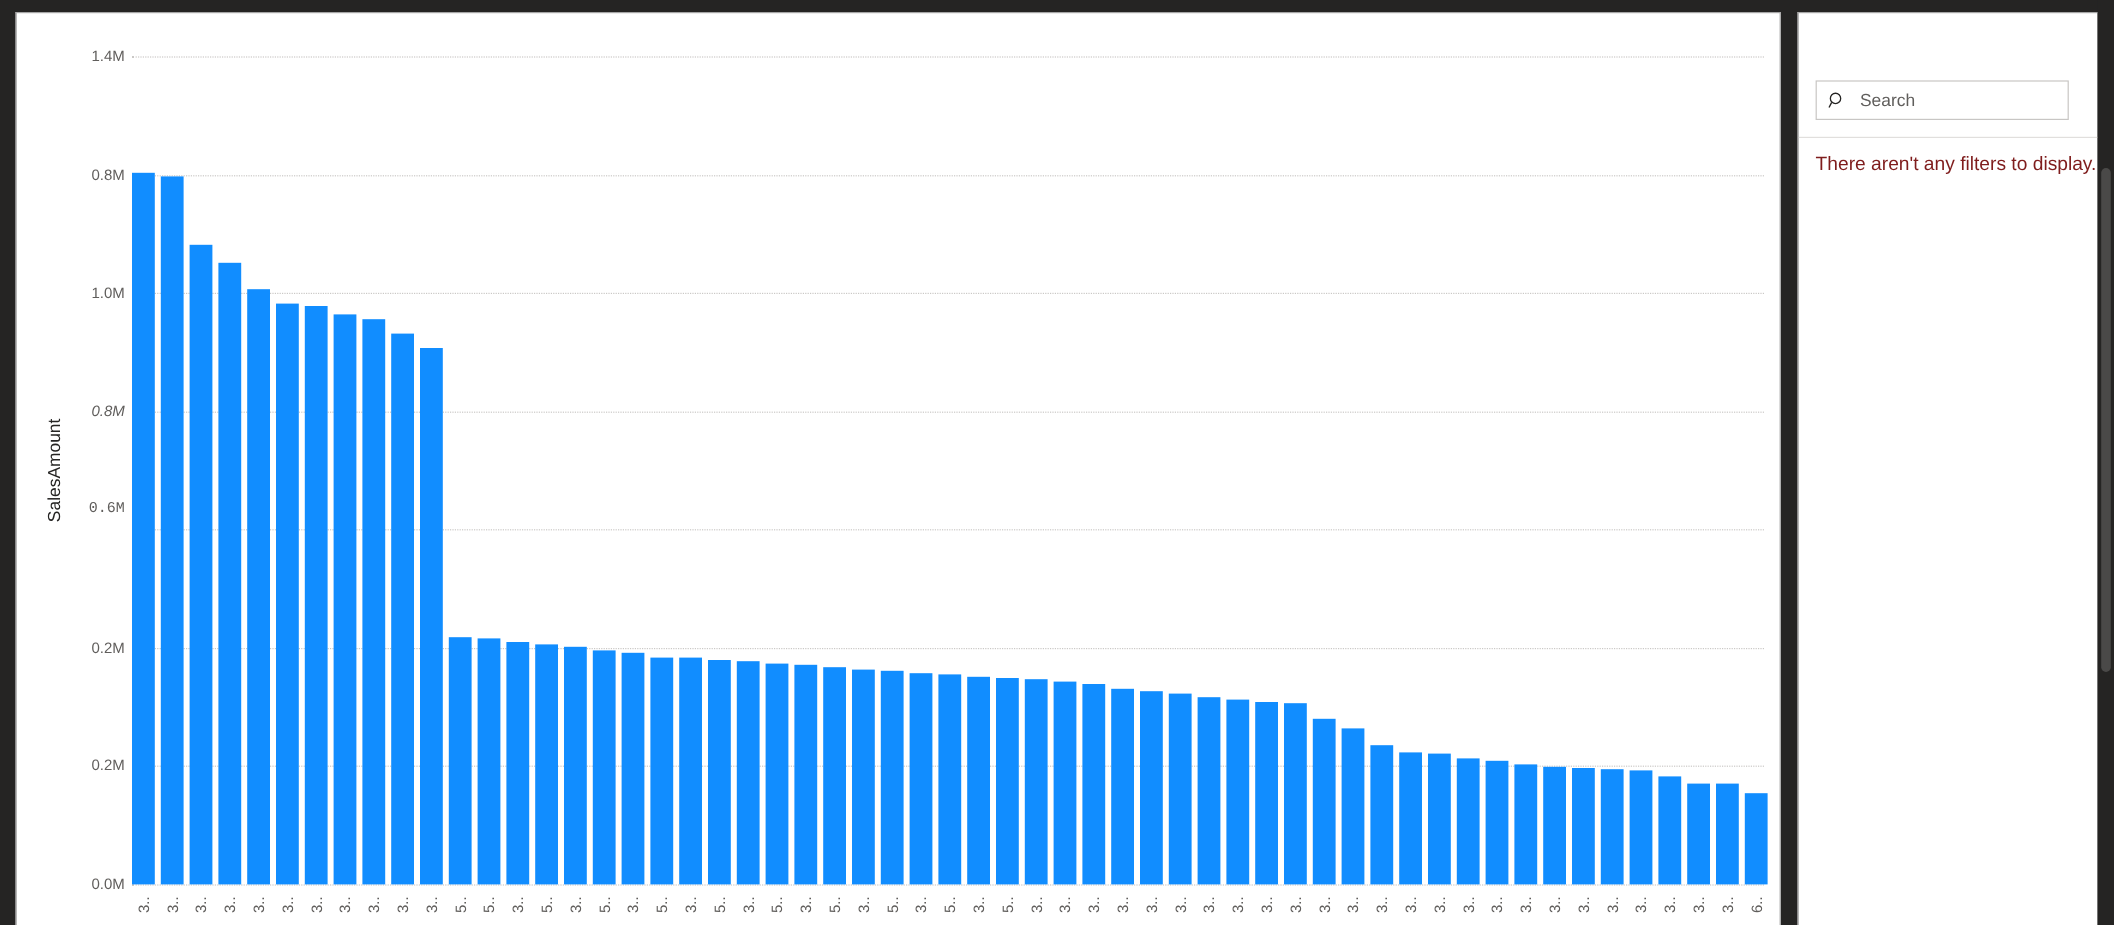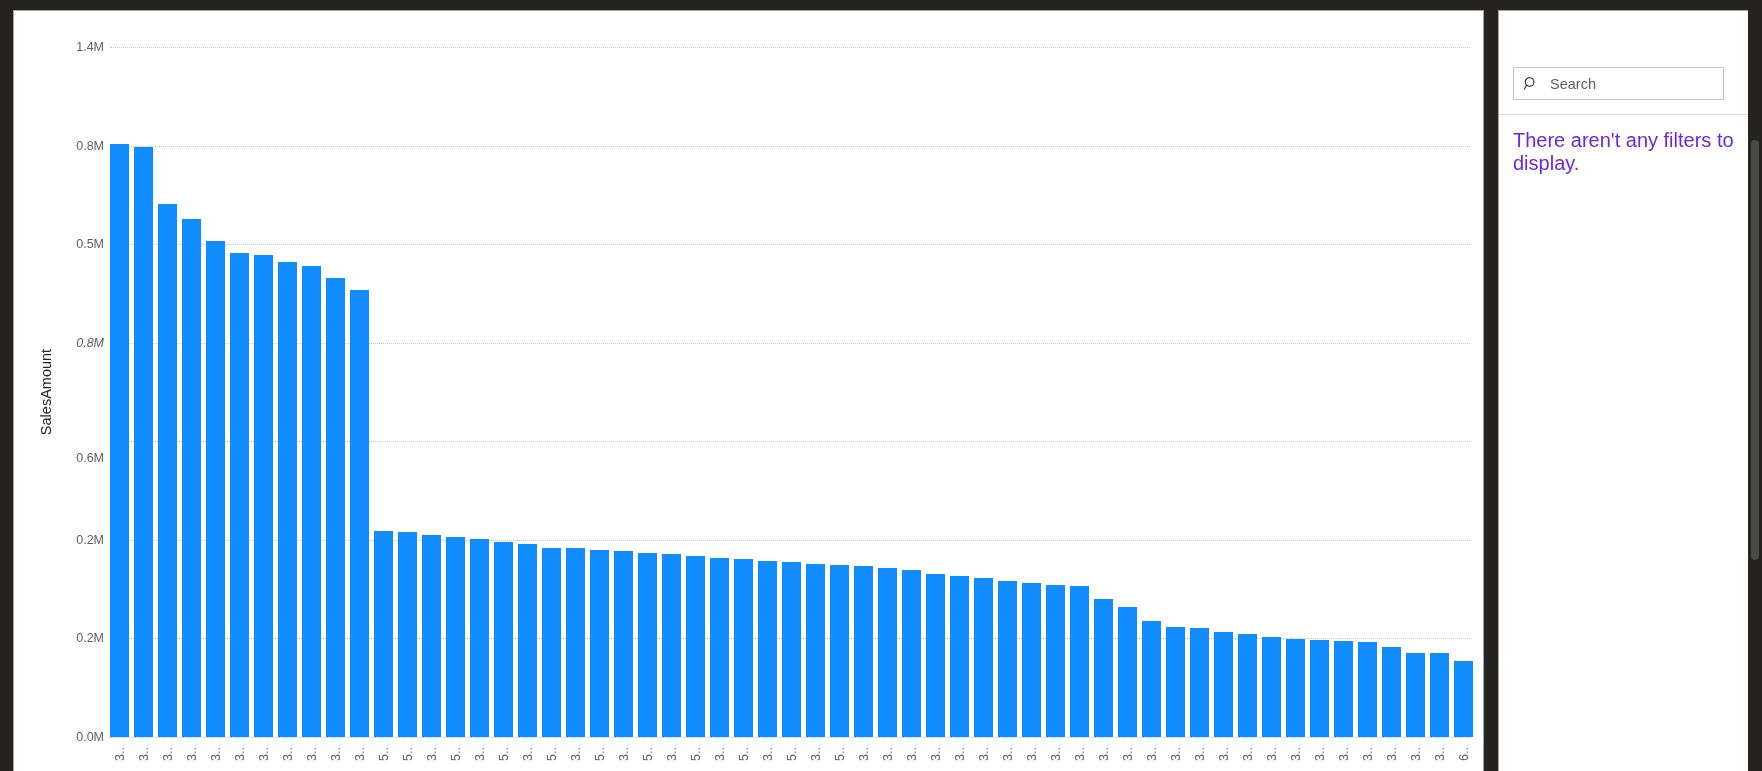--- a/index.html
+++ b/index.html
@@ -175,22 +175,22 @@
     font-family: "Liberation Sans", sans-serif;
     font-size: 14.5px;
     color: #252423;
     width: 100%;
     background: transparent;
   }
   #search-input::placeholder { color: #605e5c; opacity: 1; }
   #filters-empty {
     position: absolute;
     left: 14px; top: 118px;
-    font-size: 20px;
-    color: #6d28d9;
+    font-size: 16px;
+    color: #7f1d1d;
   }
 
   
   #right-scroll {
     position: absolute;
     right: 0; top: 0;
     width: 14px; height: 771px;
     background: #252423;
   }
   #right-scroll-thumb {
@@ -212,23 +212,23 @@
     <div id="plot-wrap">
 
       <div id="y-axis-title">
         <span>SalesAmount</span>
       </div>
 
       <div id="y-ticks">
           <div class="ytick" style="top: 690px;">0.0M</div>
           <div class="ytick" style="top: 591.429px;">0.2M</div>
           <div class="ytick" style="top: 492.857px;">0.2M</div>
-          <div class="ytick" style="top: 411px;">0.6M</div>
+          <div class="ytick" style="top: 377px; font-family: Liberation Mono, monospace;">0.6M</div>
           <div class="ytick" style="top: 295.714px; font-style: italic;">0.8M</div>
-          <div class="ytick" style="top: 197.143px;">0.5M</div>
+          <div class="ytick" style="top: 197.143px;">1.0M</div>
           <div class="ytick" style="top: 98.5714px;">0.8M</div>
           <div class="ytick" style="top: 0px;">1.4M</div>
         </div>
 
       <div id="plot-area">
         <div id="gridlines">
             <div class="gridline" style="top: 690px;"></div>
             <div class="gridline" style="top: 591.429px;"></div>
             <div class="gridline" style="top: 492.857px;"></div>
             <div class="gridline" style="top: 394.286px;"></div>

